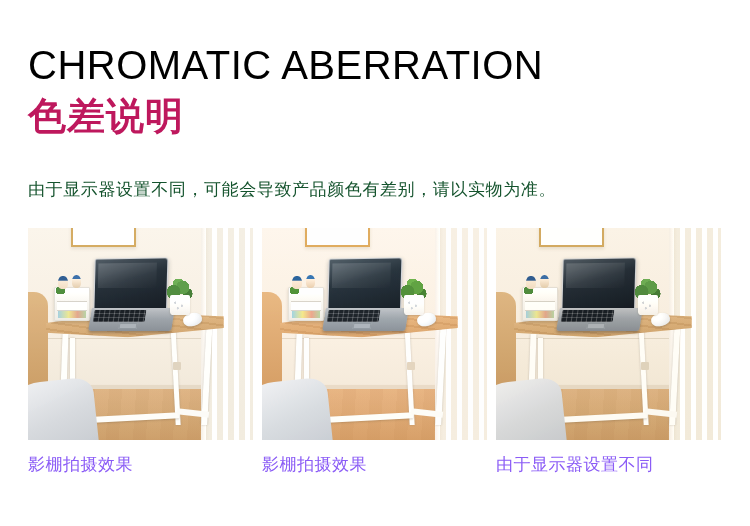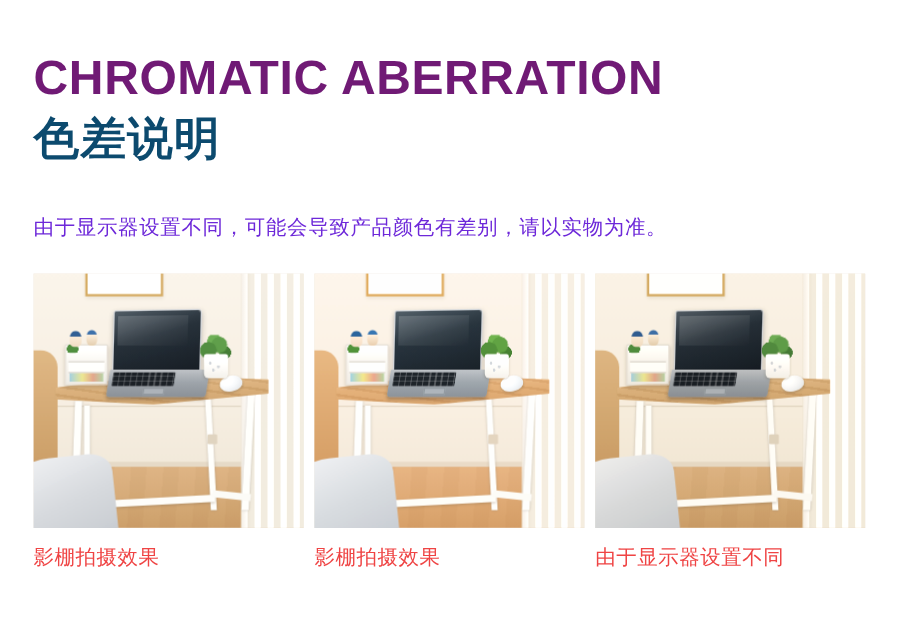--- a/index.html
+++ b/index.html
@@ -23,43 +23,43 @@
   .heading-block {
     position: absolute;
     left: 28px;
     top: 42px;
     width: 700px;
   }
 
   .title-en {
     font-size: 40px;
     line-height: 46px;
-    font-weight: 700;
+    font-weight: 400;
     letter-spacing: 0.5px;
-    color: #701a75;
+    color: #000000;
     white-space: nowrap;
   }
 
   .title-cn {
     font-size: 38px;
     line-height: 48px;
     font-weight: 700;
     letter-spacing: 1px;
-    color: #0c4a6e;
+    color: #be185d;
     margin-top: 4px;
   }
 
   .subtitle {
     position: absolute;
     left: 28px;
     top: 177px;
     font-size: 17px;
     line-height: 26px;
     letter-spacing: 0.6px;
-    color: #6d28d9;
+    color: #14532d;
     font-weight: 400;
     white-space: nowrap;
   }
 
   
   .gallery {
     position: absolute;
     left: 28px;
     top: 228px;
     width: 694px;
@@ -329,21 +329,21 @@
   
   .grade-studio  { filter: saturate(0.96) brightness(1.03) contrast(1.02); }
   .grade-natural { filter: saturate(1.08) brightness(1.05) contrast(0.99) hue-rotate(-3deg); }
   .grade-indoor  { filter: saturate(1.0) brightness(1.0) contrast(1.04) sepia(0.06); }
 
   .caption {
     margin-top: 14px;
     font-size: 17px;
     line-height: 22px;
     letter-spacing: 0.5px;
-    color: #ef4444;
+    color: #8b5cf6;
     white-space: nowrap;
   }
 </style>
 </head>
 <body>
 
 <div class="page">
 
   <div class="heading-block">
     <div class="title-en">CHROMATIC ABERRATION</div>

